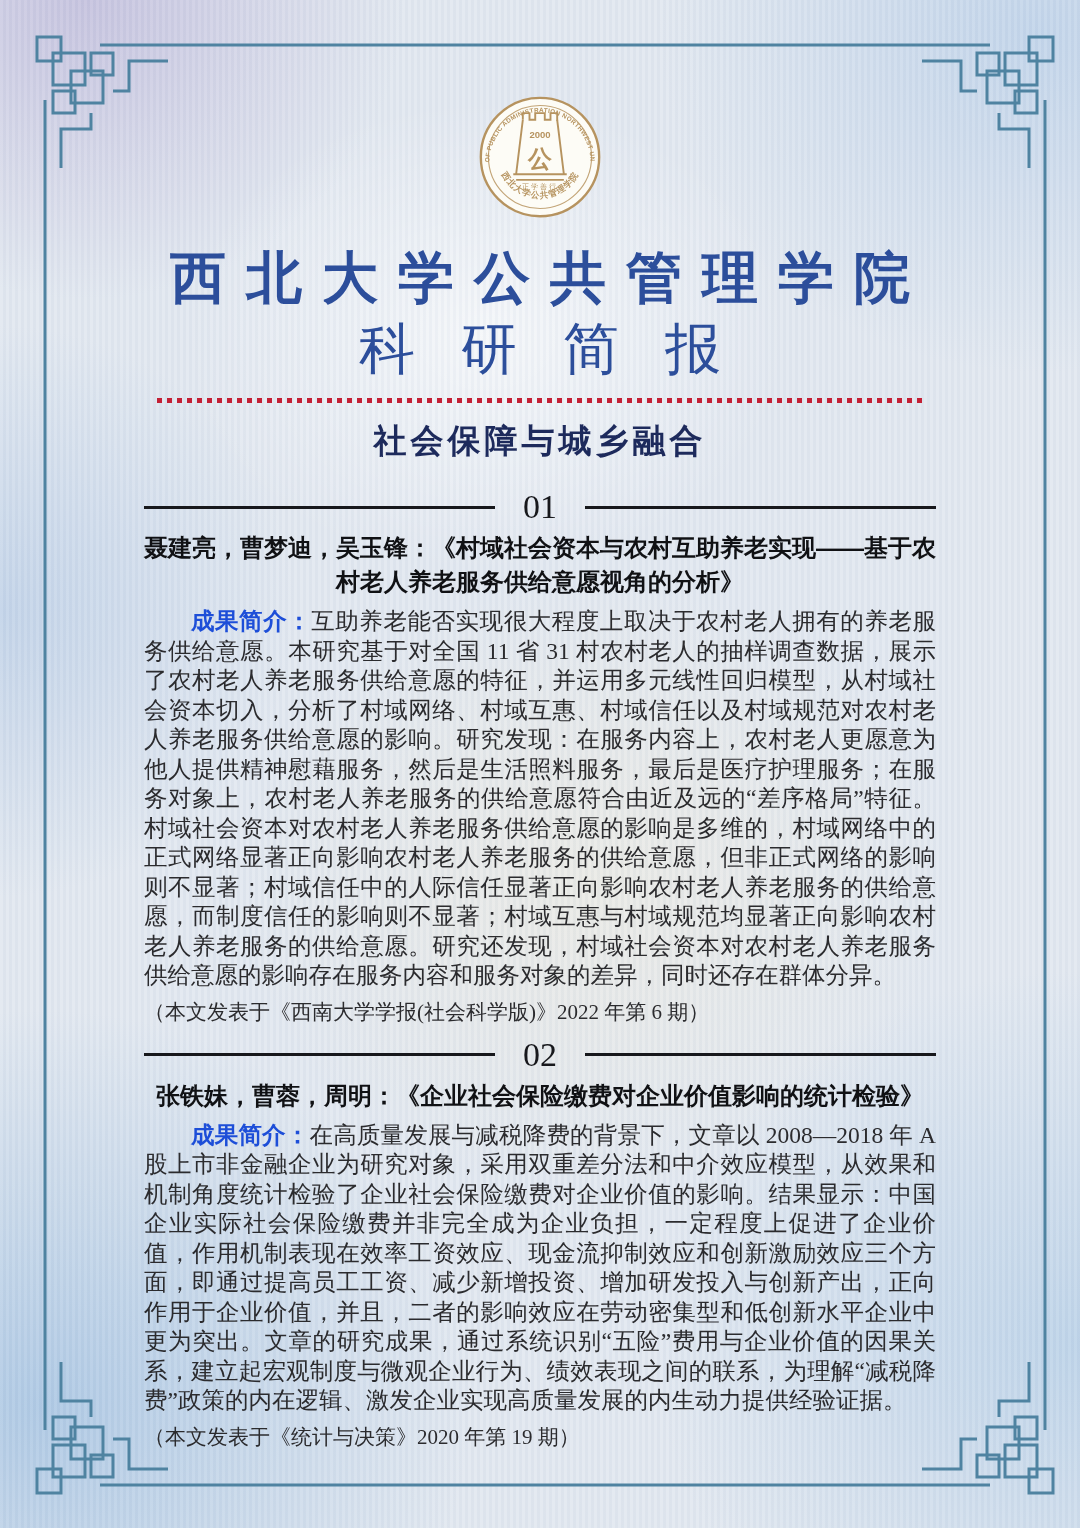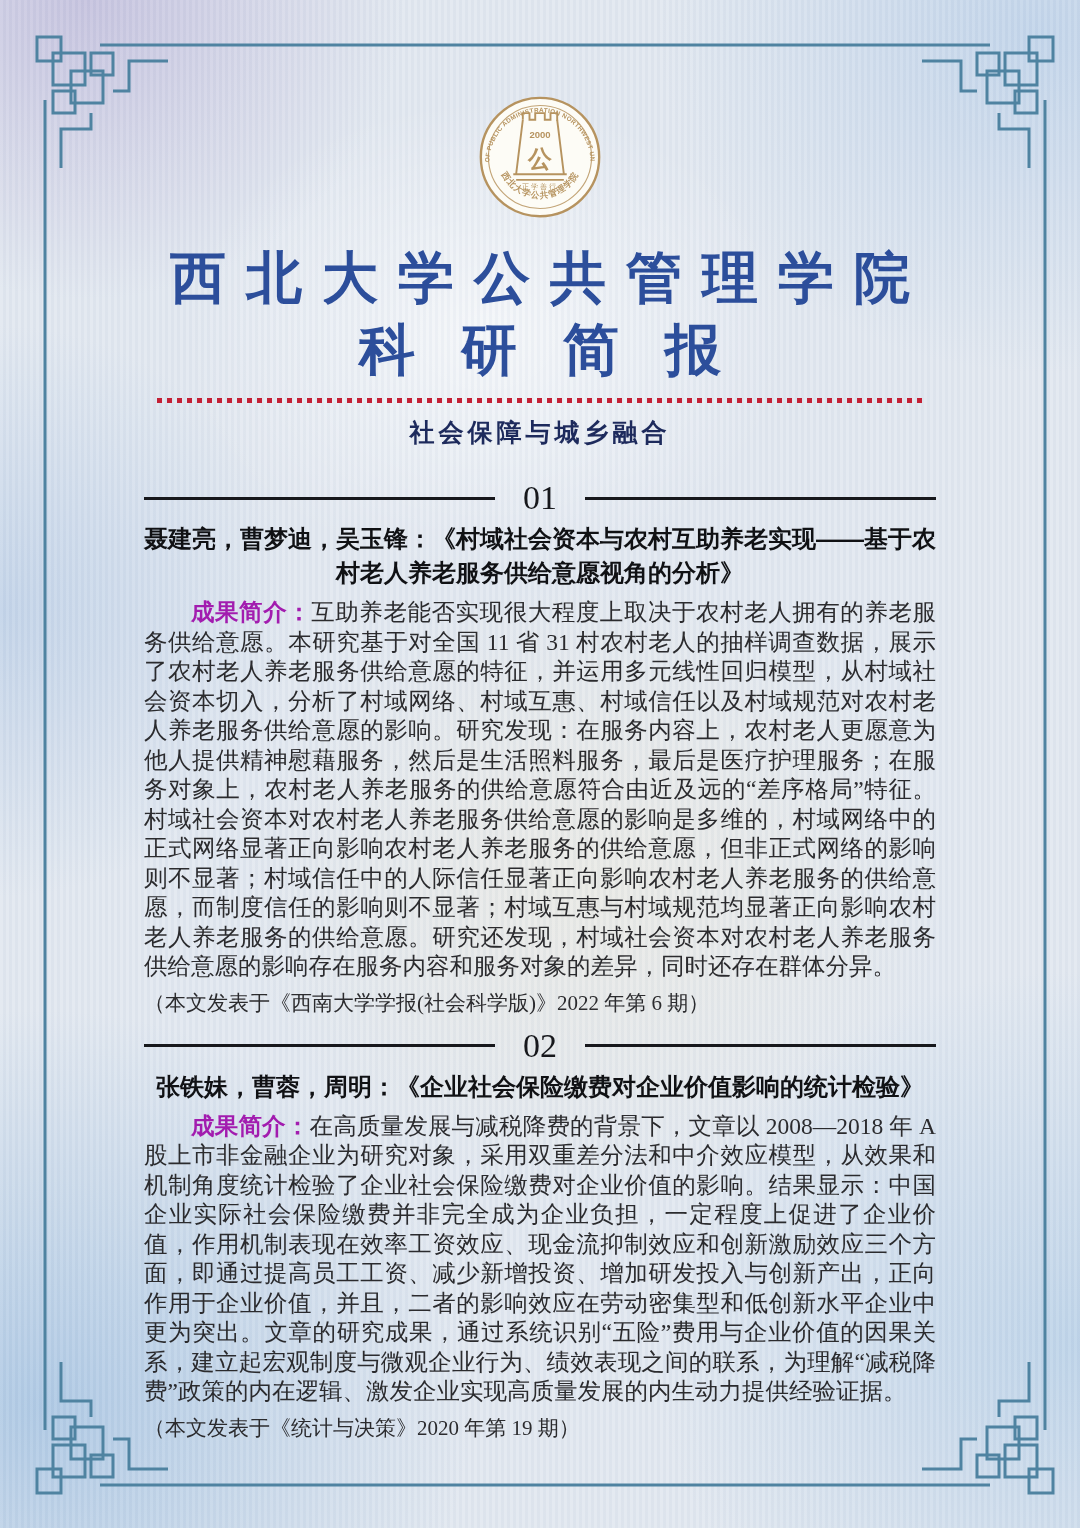--- a/index.html
+++ b/index.html
@@ -20,48 +20,48 @@
   .frame-svg{position:absolute;left:0;top:0;z-index:0;}
   .frame-svg *{stroke:#4f83a1;}
   .content{position:relative;z-index:1;width:792px;margin:0 auto;text-align:center;}
   .logo-wrap{margin:94px auto 0;width:126px;height:126px;}
   .masthead-l1{
     margin-top:22px;font-size:56px;line-height:70px;font-weight:bold;
     color:#2c4e9b;letter-spacing:20px;padding-left:20px;white-space:nowrap;
     font-family:"DejaVu Serif","Liberation Serif",serif;
   }
   .masthead-l2{
-    margin-top:2px;font-size:56px;line-height:70px;font-weight:bold;
+    margin-top:2px;font-size:56px;line-height:70px;font-weight:normal;
     color:#2c4e9b;letter-spacing:46px;padding-left:46px;white-space:nowrap;
     font-family:"DejaVu Serif","Liberation Serif",serif;
   }
   .dotted{
     width:766px;height:5px;margin:14px auto 0;
     background:repeating-linear-gradient(90deg,#c32035 0 5px, transparent 5px 10px);
   }
   .topic{
-    margin-top:7px;font-size:25px;line-height:44px;font-weight:800;
+    margin-top:16px;font-size:33px;line-height:44px;font-weight:800;
     color:#1d2a5c;letter-spacing:4px;
     font-family:"Liberation Sans","DejaVu Sans",sans-serif;
   }
   .divider{display:flex;align-items:center;gap:28px;margin-top:20px;}
   .divider .line{flex:1;height:3px;background:#17181c;}
   .divider .num{
     font-size:34px;line-height:48px;color:#17181c;
     font-family:"Liberation Serif","DejaVu Serif",serif;
   }
   .art-title{
     margin:0 auto 0;font-size:24px;line-height:34px;font-weight:800;color:#101114;
     font-family:"Liberation Sans","DejaVu Sans",sans-serif;
   }
   .summary{
     margin:8px 0 0;font-size:23.5px;line-height:29.5px;color:#2b2b2e;
     text-align:justify;text-indent:2em;
   }
-  .summary .lbl{font-weight:800;color:#a21caf;}
+  .summary .lbl{font-weight:800;color:#1d4ed8;}
   .source{
     margin:6px 0 0;font-size:21px;line-height:30px;color:#2b2b2e;
     text-align:left;text-indent:0;
   }
   .sec2 .divider{margin-top:4px;}
 </style>
 </head>
 <body>
 
 <svg class="frame-svg" width="1080" height="1528" viewBox="0 0 1080 1528" fill="none" stroke-width="3">

